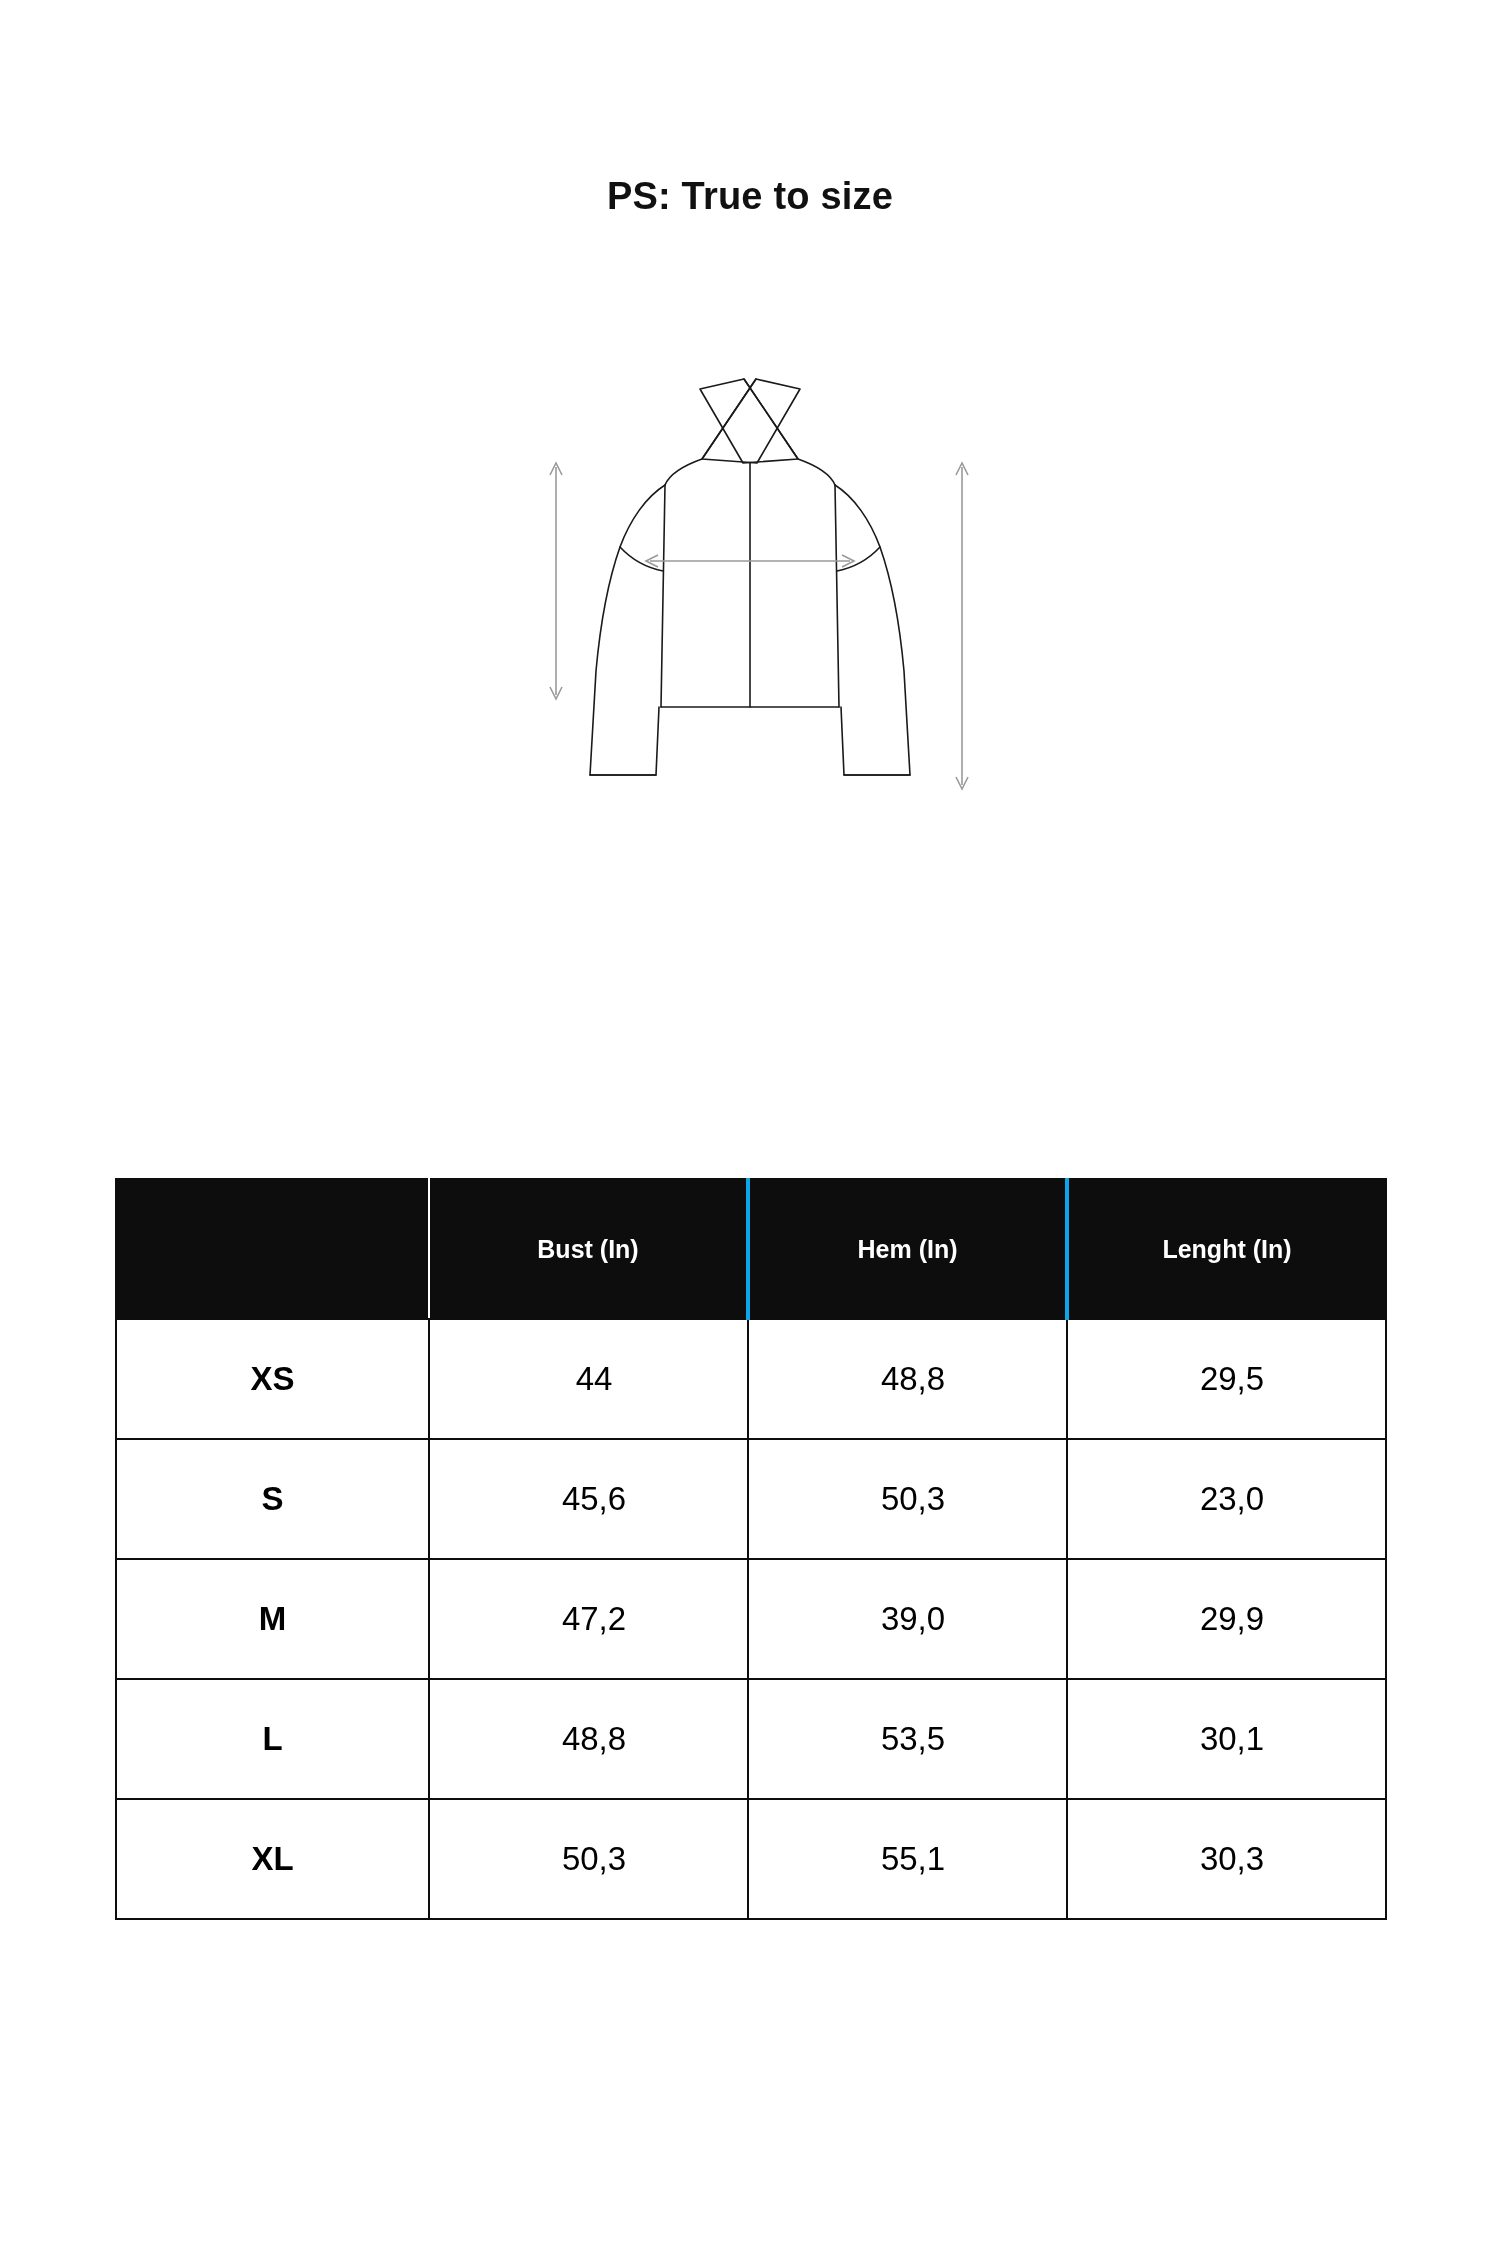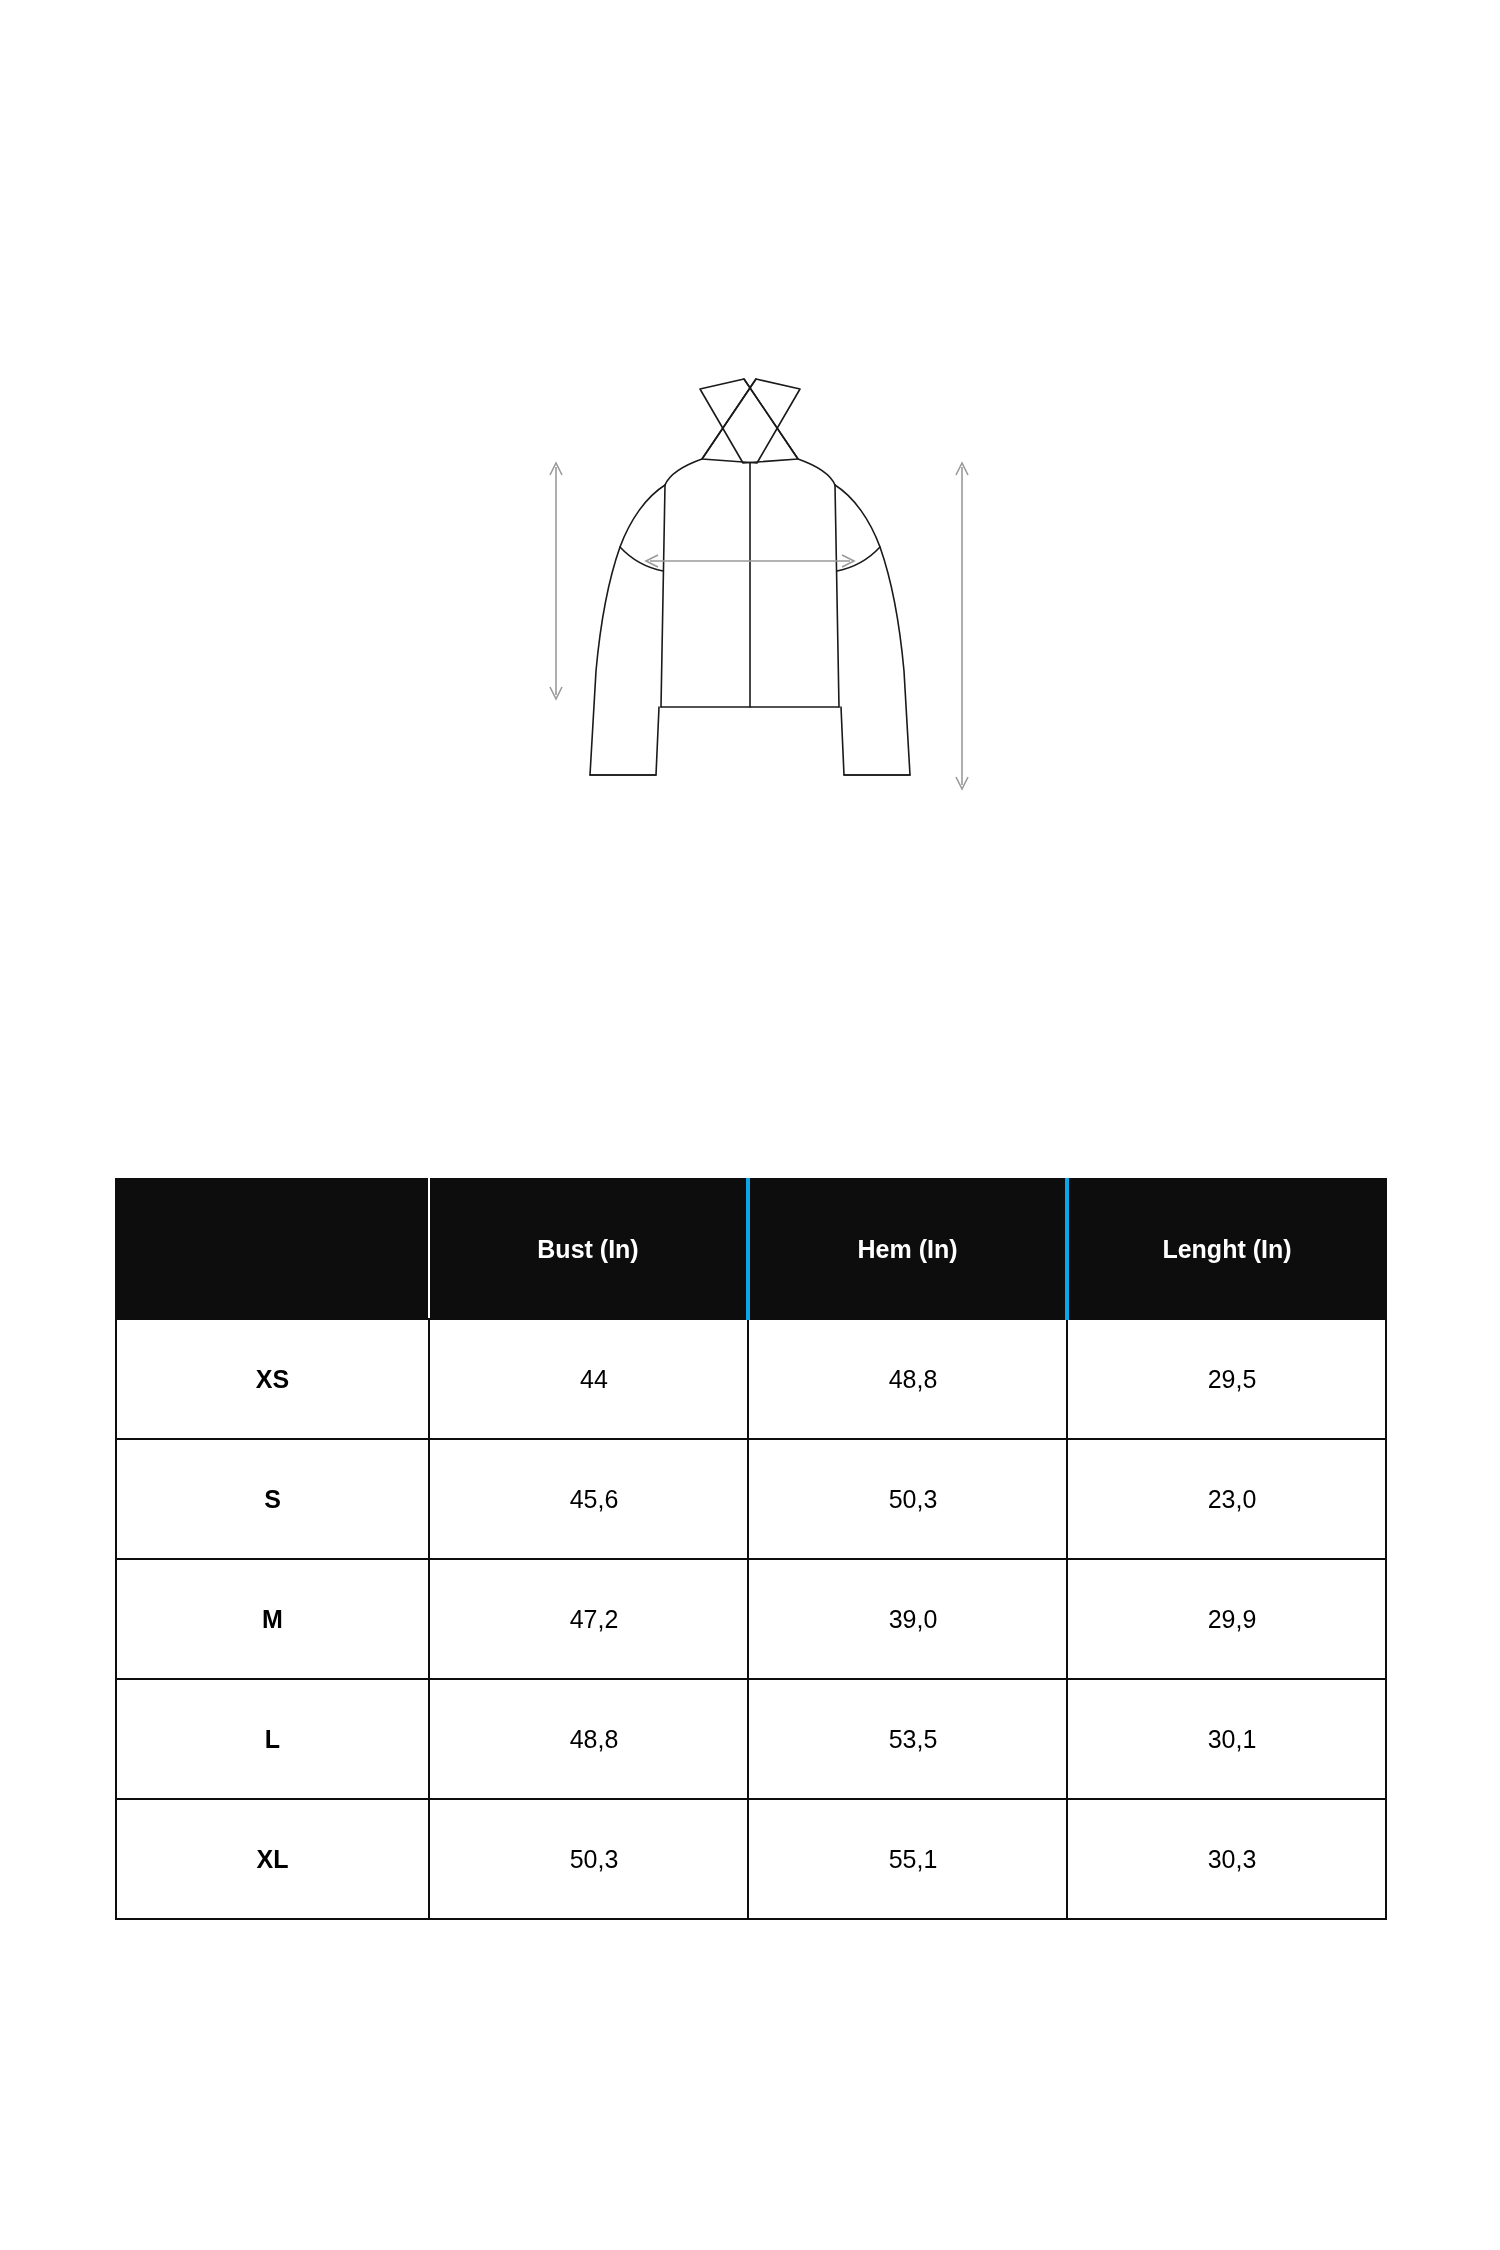--- a/index.html
+++ b/index.html
@@ -74,36 +74,37 @@
   }
   table.size-table thead th.sep {
     border-right: 4px solid #0ea5e9;
   }
   table.size-table tbody th,
   table.size-table tbody td {
     height: 116px;
     border: 2px solid #0d0d0d;
     text-align: center;
     vertical-align: middle;
-    font-size: 25px;
+    font-size: 33px;
     background: #ffffff;
   }
   table.size-table tbody th {
     font-weight: bold;
   }
   table.size-table tbody td {
     font-weight: normal;
     padding-left: 12px;
   }
 </style>
 </head>
 <body>
 
 <div class="page">
 
+  <div class="title">PS: True to size</div>
 
   <div class="diagram-wrap">
     <svg width="560" height="600" viewBox="0 0 560 600" fill="none" xmlns="http://www.w3.org/2000/svg">
       <g stroke="#1a1a1a" stroke-width="1.6" fill="none" stroke-linejoin="round" stroke-linecap="round">
 
         <path d="M195 130 C 200 118 215 110 232 104 L 286 24"></path>
         <path d="M365 130 C 360 118 345 110 328 104 L 274 24"></path>
 
         <path d="M232 104 L 286 24 L 330 34 L 287 108 Z"></path>
         <path d="M328 104 L 274 24 L 230 34 L 273 108 Z"></path>

